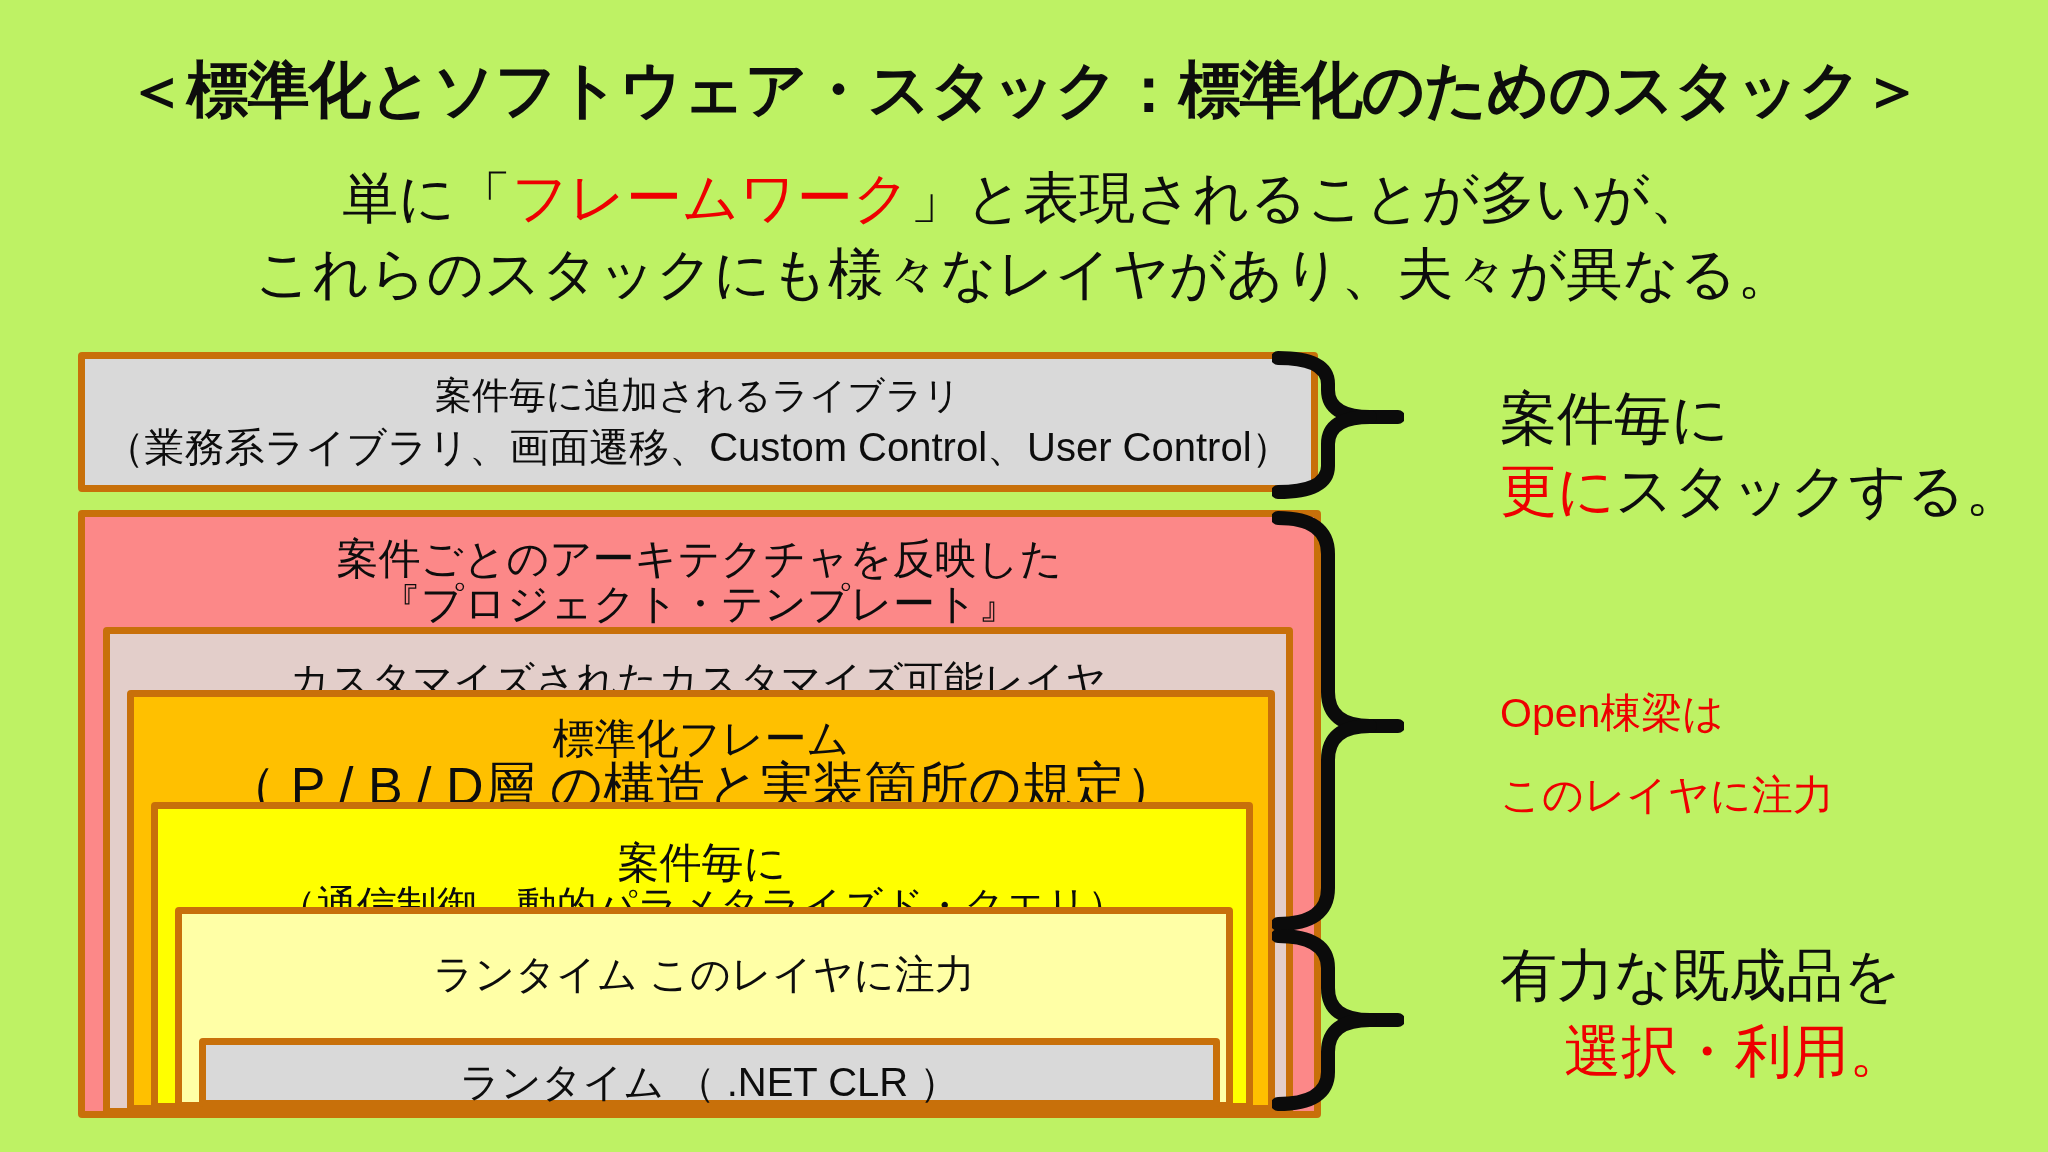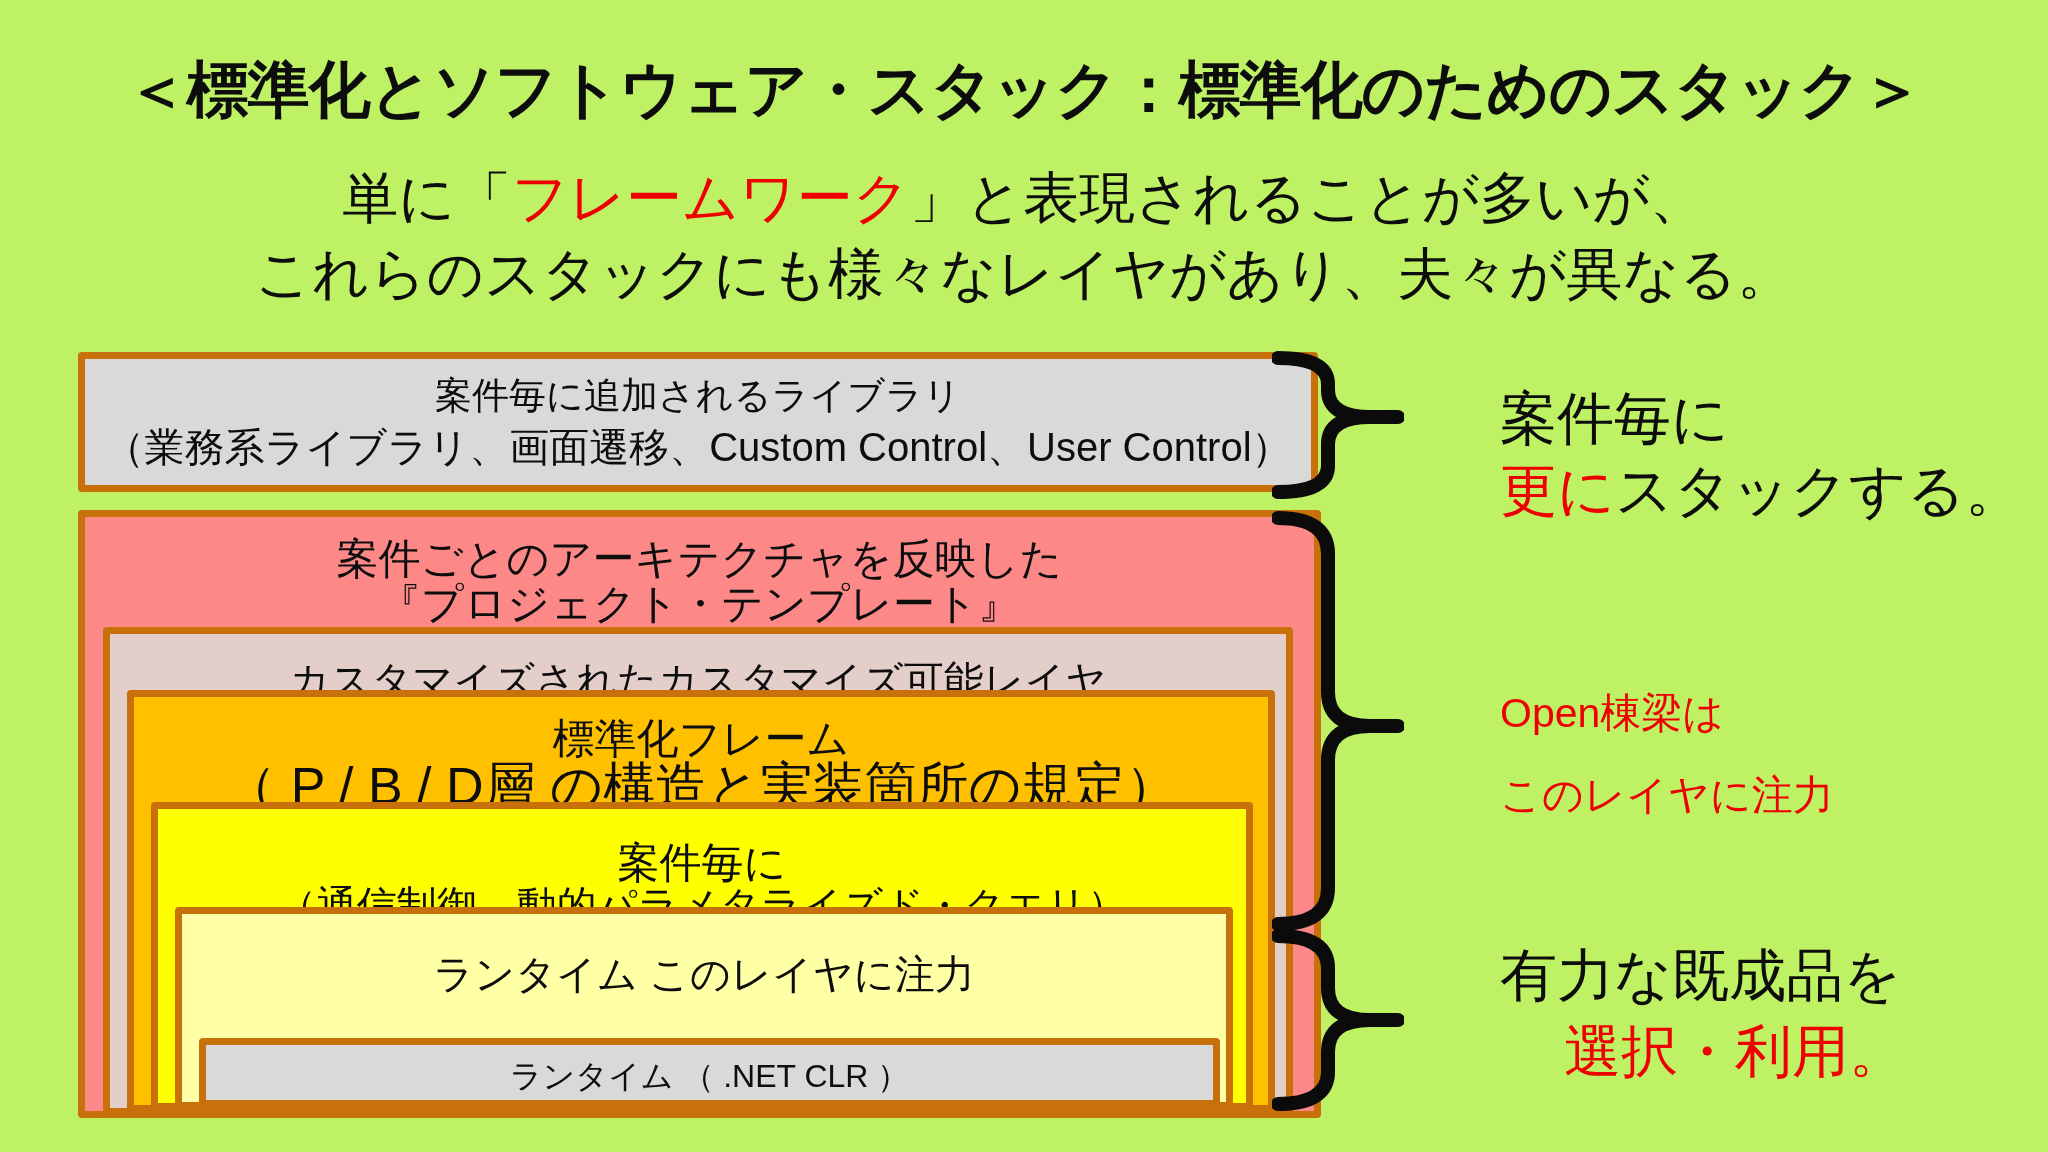--- a/index.html
+++ b/index.html
@@ -68,21 +68,21 @@
   <div class="box yellow">
     <div class="bline" style="top:28px;font-size:42px;line-height:52px;">案件毎に</div>
     <div class="bline" style="top:71px;font-size:40px;line-height:50px;">（通信制御、動的パラメタライズド・クエリ）</div>
   </div>
 
   <div class="box lightyellow">
     <div class="bline" style="top:35px;font-size:40px;line-height:50px;">ランタイム このレイヤに注力</div>
   </div>
 
   <div class="box runtime">
-    <div class="bline" style="top:6px;font-size:32px;line-height:50px;">ランタイム （ .NET CLR ）</div>
+    <div class="bline" style="top:12px;font-size:40px;line-height:50px;">ランタイム （ .NET CLR ）</div>
   </div>
 
   <svg class="brace" style="top:350px;" width="132" height="150" viewBox="0 0 132 150">
     <path d="M6 8 Q56 8 56 34 L56 40 Q56 67 98 67 L126 67"></path>
     <path d="M6 142 Q56 142 56 116 L56 94 Q56 67 98 67"></path>
   </svg>
 
   <svg class="brace" style="top:510px;" width="132" height="422" viewBox="0 0 132 422">
     <path d="M6 8 Q56 8 56 44 L56 182 Q56 216 98 216 L126 216"></path>
     <path d="M6 414 Q56 414 56 378 L56 250 Q56 216 98 216"></path>

